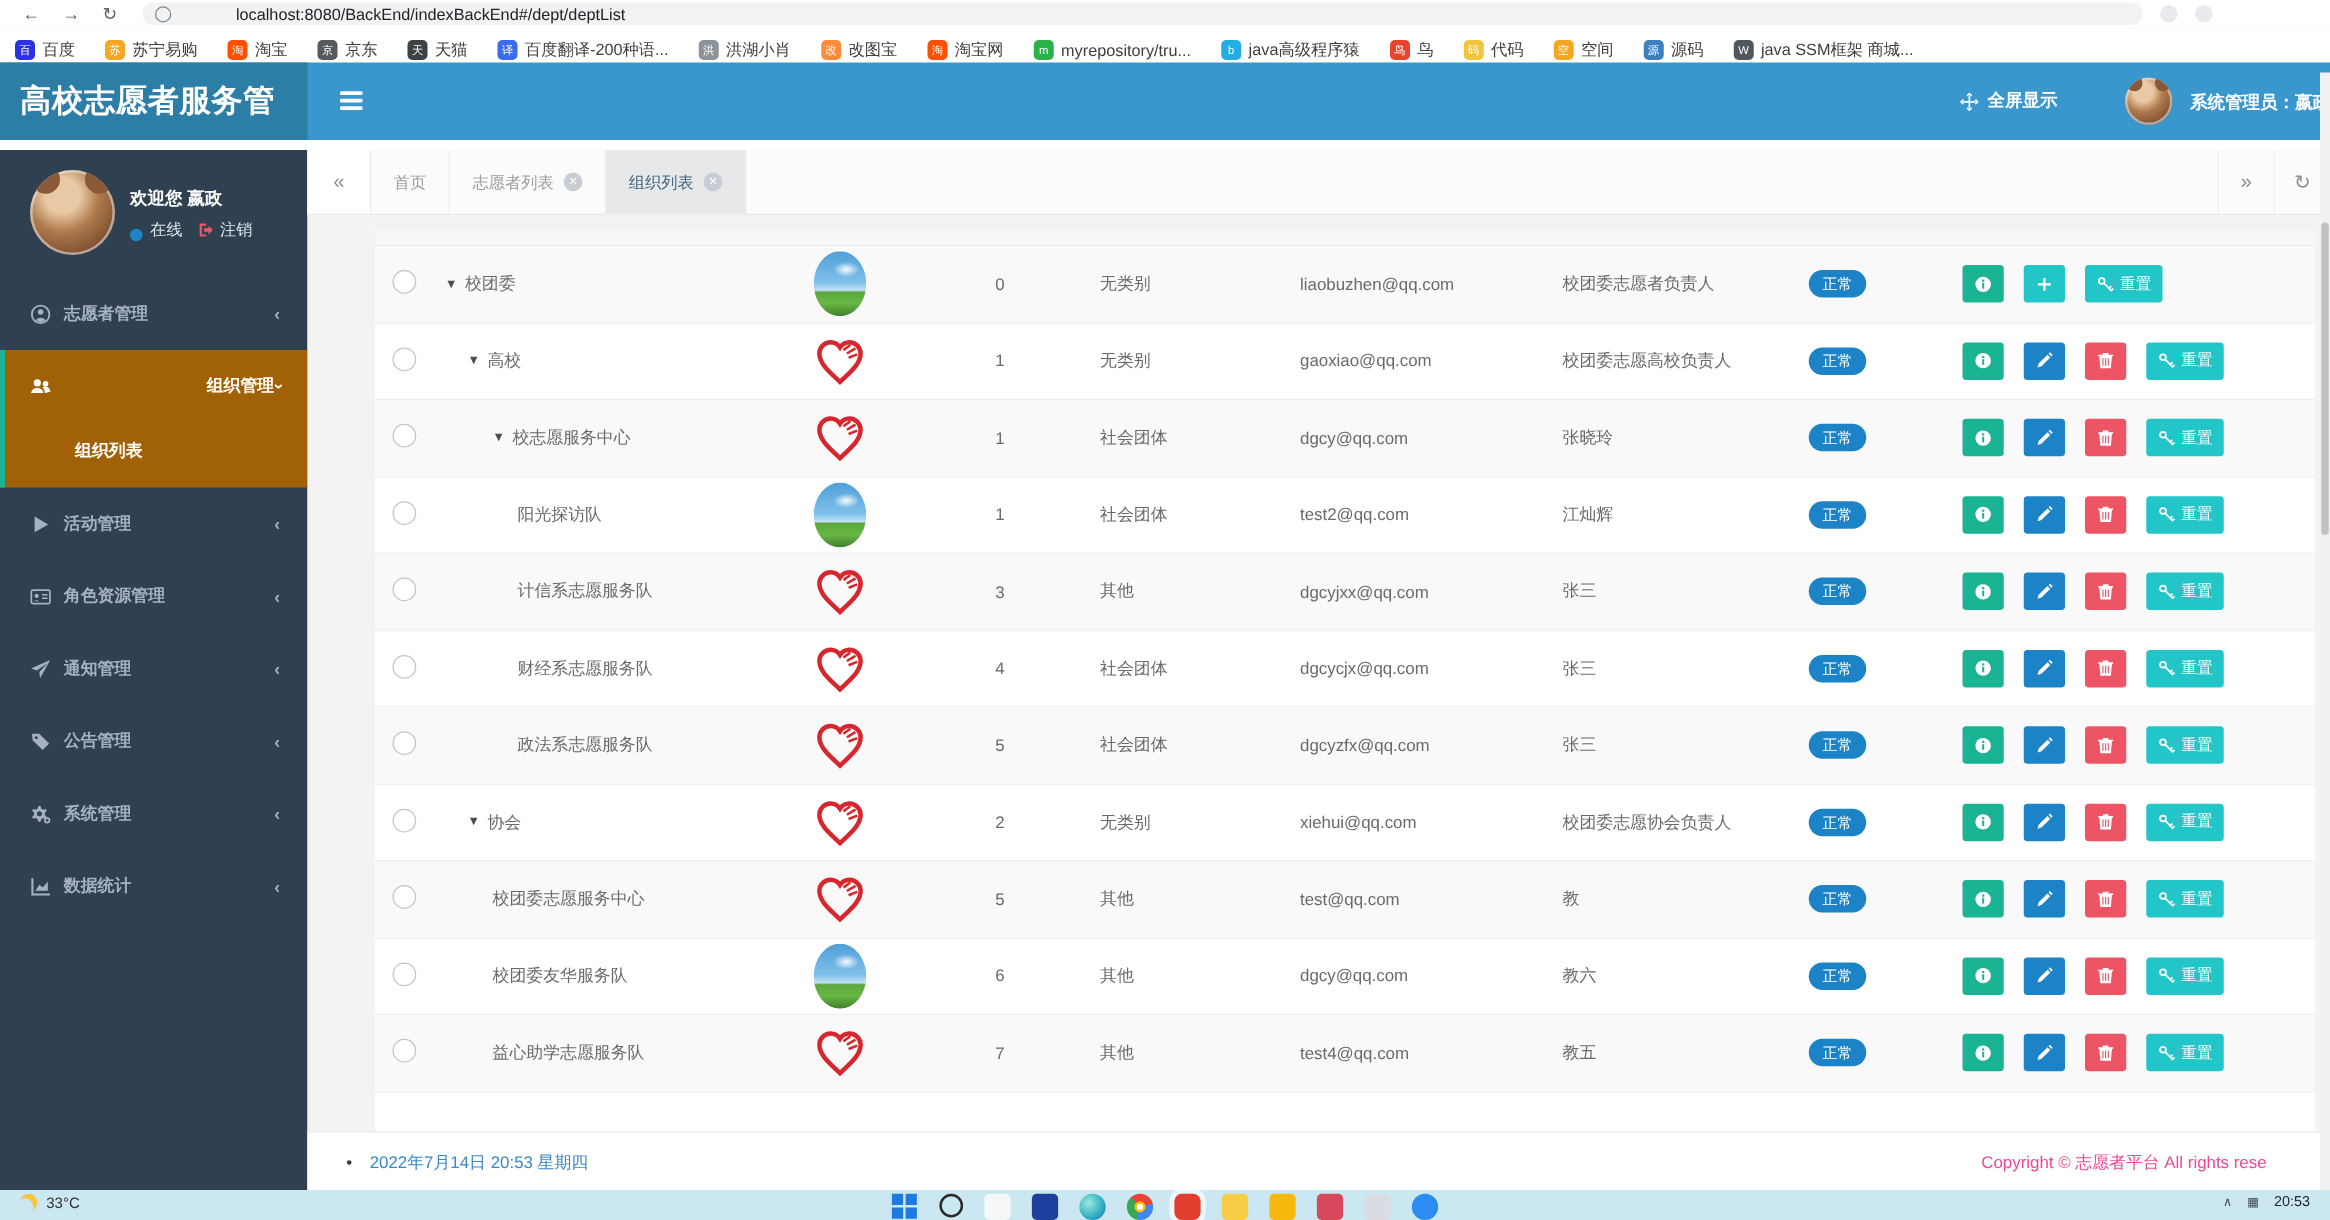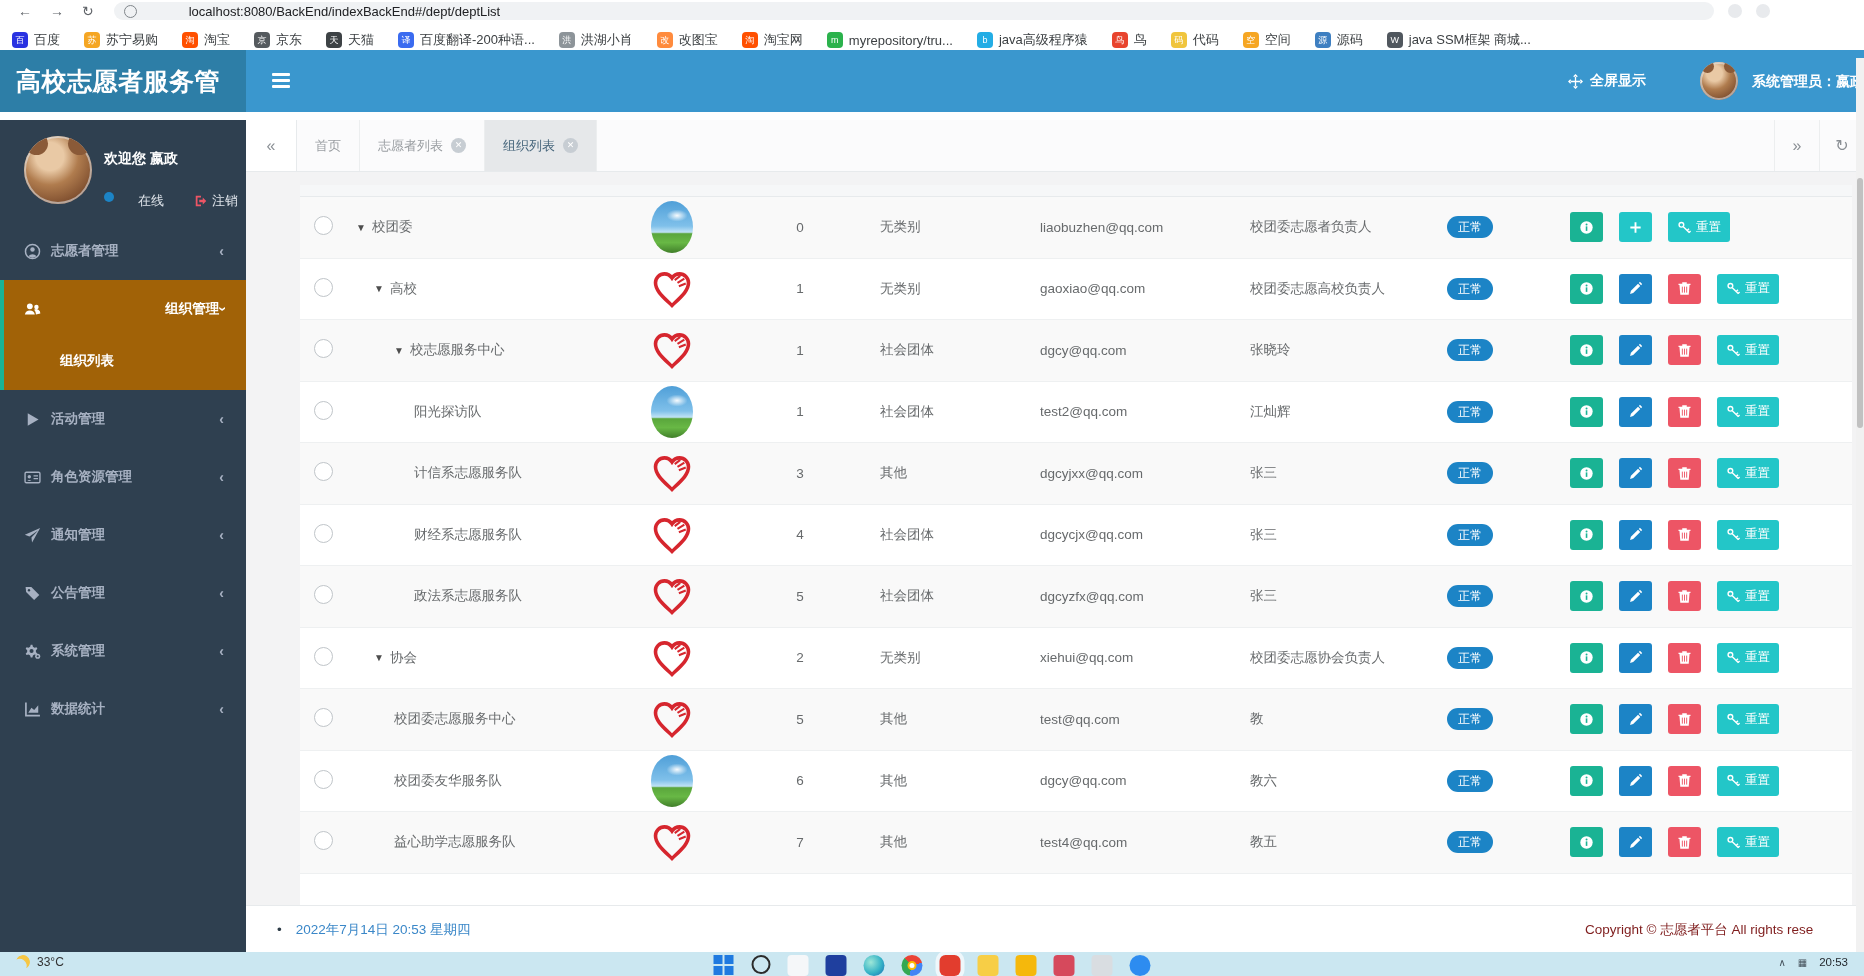--- a/index.html
+++ b/index.html
@@ -27,21 +27,21 @@
   #header-avatar{position:absolute;left:1700px;top:12px;width:38px;height:38px;}
   #admin-label{position:absolute;left:1748px;top:0;width:116px;height:70px;line-height:62px;color:#fff;font-size:14px;font-weight:bold;white-space:nowrap;overflow:hidden;text-align:right;}
   .avatar{border-radius:50%;width:100%;height:100%;background:radial-gradient(circle at 38% 30%,#e9c9a5 0 22%,#b07c4e 45%,#7c4c2d 78%,#5c381f 100%);box-shadow:inset 0 0 0 2px rgba(230,235,240,.55);position:relative;overflow:hidden;}
   .avatar::before,.avatar::after{content:"";position:absolute;width:34%;height:34%;border-radius:50%;background:#8a5a38;top:-6%;}
   .avatar::before{left:2%;} .avatar::after{right:2%;}
   
   #sidebar{position:absolute;left:0;top:120px;width:246px;height:832px;background:#2f4050;}
   #user-panel{position:relative;height:102px;}
   #sidebar-avatar{position:absolute;left:24px;top:16px;width:68px;height:68px;}
   #welcome-text{position:absolute;left:104px;top:30px;color:#fff;font-size:14px;font-weight:bold;white-space:nowrap;}
-  #user-status{position:absolute;left:104px;top:72px;display:flex;align-items:flex-start;gap:24px;}
+  #user-status{position:absolute;left:104px;top:55px;display:flex;align-items:flex-end;gap:6px;}
   #online-dot{width:10px;height:10px;border-radius:50%;background:#1c84c6;}
   #online-label{color:#dfe4ea;font-size:13px;}
   #logout-link{display:flex;align-items:center;gap:4px;color:#dfe4ea;font-size:13px;cursor:pointer;margin-left:6px;}
   #logout-link svg{width:14px;height:14px;}
   #sidebar-menu{position:absolute;left:0;top:102px;width:246px;}
   .mi{height:58px;display:flex;align-items:center;padding:0 22px 0 24px;color:#a7b1c2;font-size:13.5px;font-weight:bold;cursor:pointer;}
   .mi .mi-ic{width:17px;height:17px;margin-right:10px;flex:none;}
   .mi .mi-label{flex:1;}
   .mi .chev{font-size:14px;color:#a7b1c2;}
   .mi-group{background:#a16207;border-left:4px solid #1ab394;text-align:right;}
@@ -82,21 +82,21 @@
   .abtn svg{width:15px;height:15px;}
   .btn-info{width:33px;background:#1ab394;}
   .btn-plus{width:33px;background:#23c6c8;}
   .btn-edit{width:33px;background:#1c84c6;}
   .btn-del{width:33px;background:#ed5565;}
   .btn-reset{background:#23c6c8;padding:0 9px;gap:4px;font-size:12.5px;}
   
   #page-footer{position:absolute;left:246px;top:905px;width:1618px;height:47px;background:#fff;border-top:1px solid #e7eaec;box-sizing:border-box;overflow:hidden;}
   #footer-date{position:absolute;left:31px;top:15px;font-size:13.5px;color:#3a87c8;cursor:pointer;}
   #footer-date::before{content:"•";color:#2c3b46;margin-right:14px;}
-  #footer-copyright{position:absolute;left:1339px;top:15px;font-size:13.5px;color:#7f1d1d;white-space:nowrap;}
+  #footer-copyright{position:absolute;left:1339px;top:15px;font-size:13.5px;color:#ec4899;white-space:nowrap;}
   
   #page-scrollbar{position:absolute;left:1856px;top:58px;width:8px;height:894px;background:#f1f1f1;}
   #page-scrollbar .thumb{position:absolute;left:1px;top:120px;width:6px;height:250px;background:#c1c1c1;border-radius:3px;}
   
   #taskbar{position:absolute;left:0;top:952px;width:1864px;height:24px;background:#cbe7f1;overflow:hidden;}
   #weather{position:absolute;left:16px;top:3px;display:flex;align-items:center;gap:7px;}
   #moon-icon{width:14px;height:14px;border-radius:50%;box-shadow:inset -4px 3px 0 0 #f6c643;transform:rotate(-12deg);}
   #temp-label{font-size:12px;color:#333;}
   #tb-icons{position:absolute;left:50%;top:3px;transform:translateX(-50%);display:flex;align-items:flex-start;gap:17px;}
   .tb-item{width:21px;height:21px;border-radius:4px;flex:none;position:relative;}

